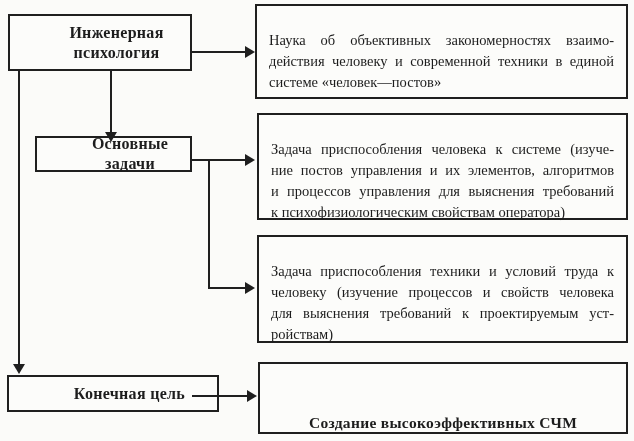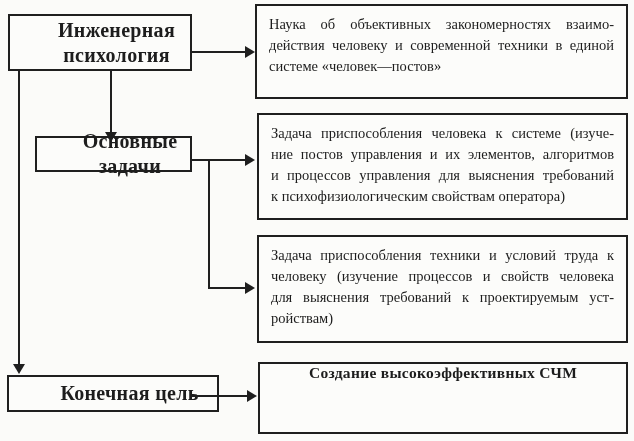--- a/index.html
+++ b/index.html
@@ -21,44 +21,44 @@
     border: 2px solid #1f1f1f;
     background: #fcfcfa;
     box-sizing: border-box;
   }
   .head-box {
     display: flex;
     align-items: center;
     justify-content: center;
     text-align: center;
     font-weight: bold;
-    font-size: 20px;
+    font-size: 16px;
     line-height: 1.25;
     letter-spacing: 0.3px;
     padding-left: 33px;
   }
   .head-box .wrap-label {
     display: inline-block;
     max-width: 140px;
   }
   .rbox {
     font-size: 14.5px;
     line-height: 21px;
-    padding: 8px 12px;
+    padding: 24px 12px;
   }
   .rbox .jline {
     text-align: justify;
     text-align-last: justify;
   }
   .rbox .jline:last-child {
     text-align-last: left;
   }
   .result-box {
     display: flex;
-    align-items: flex-start;
+    align-items: flex-end;
     justify-content: center;
     text-align: center;
     font-weight: bold;
     font-size: 15.5px;
     letter-spacing: 0.3px;
   }
   .h-line, .v-line {
     position: absolute;
     background: #1f1f1f;
   }

